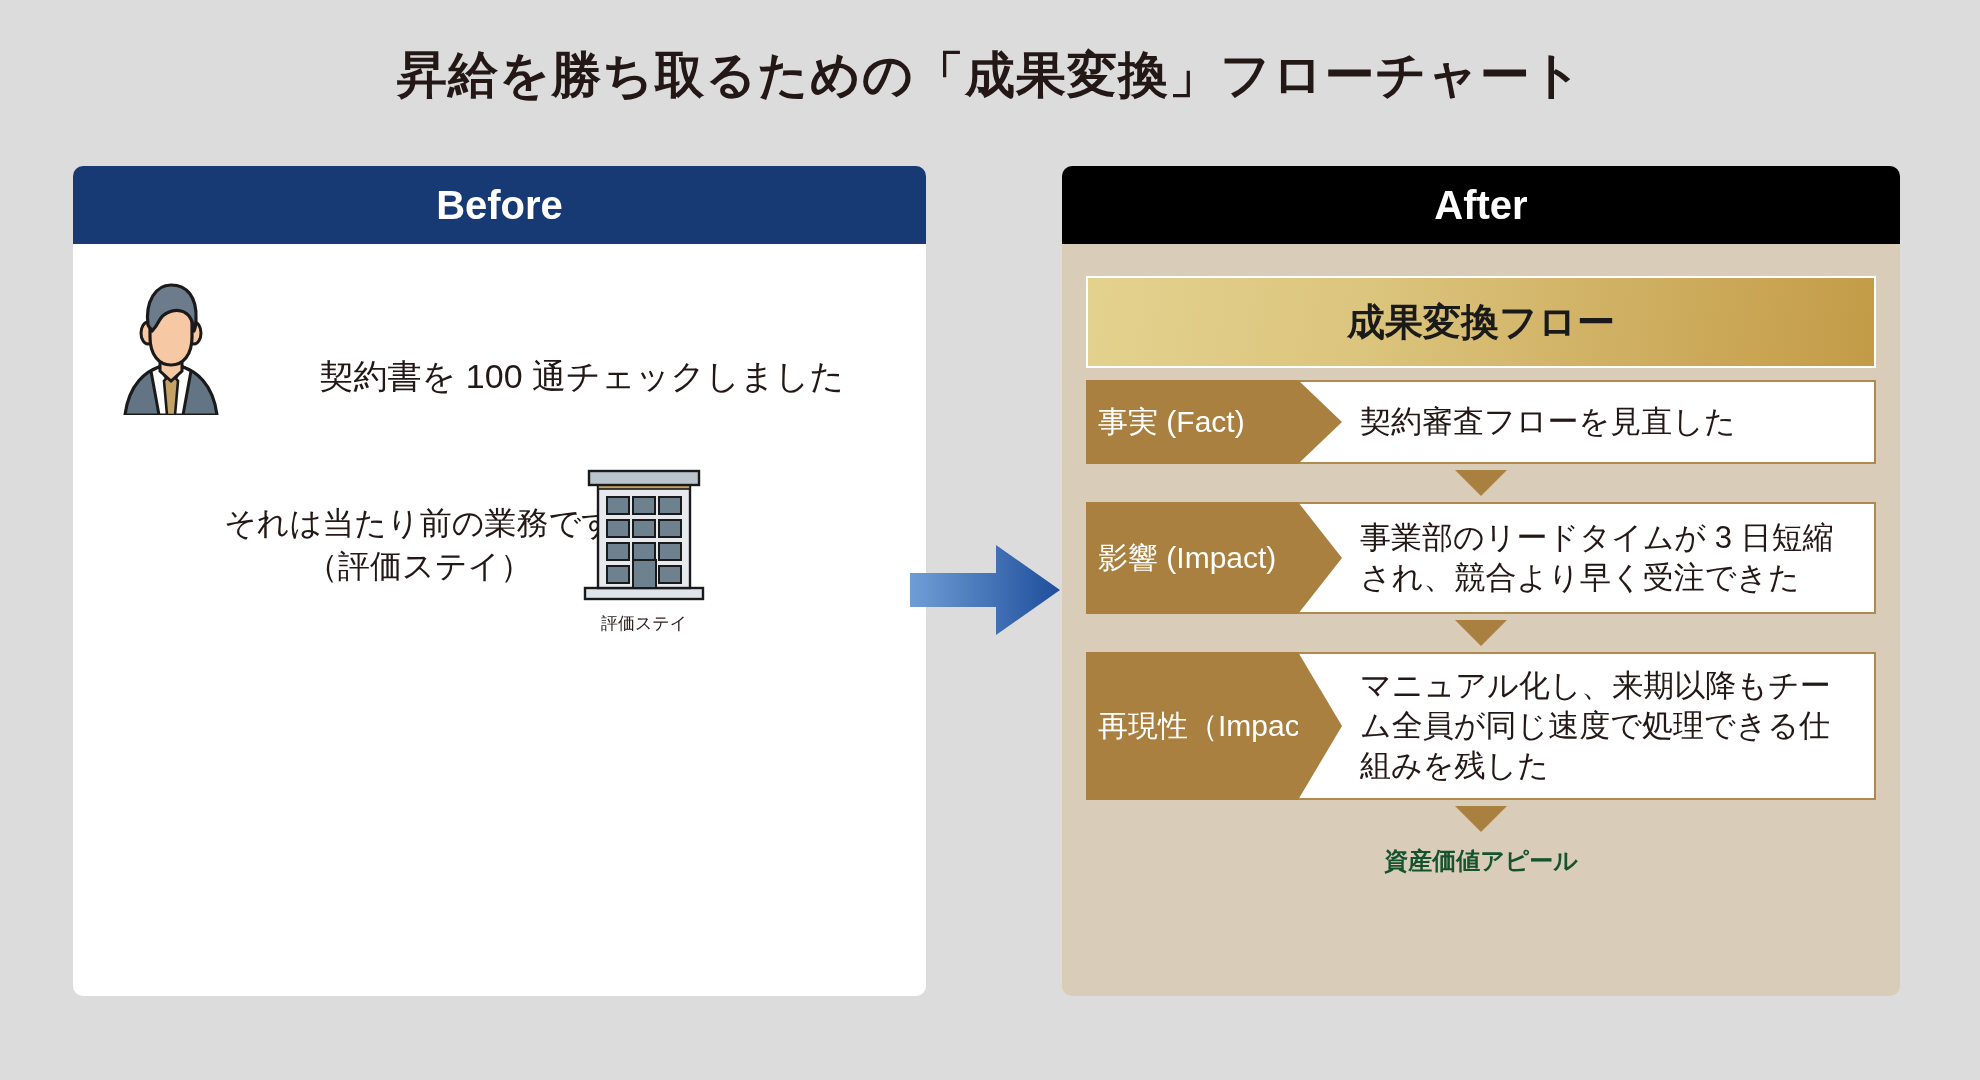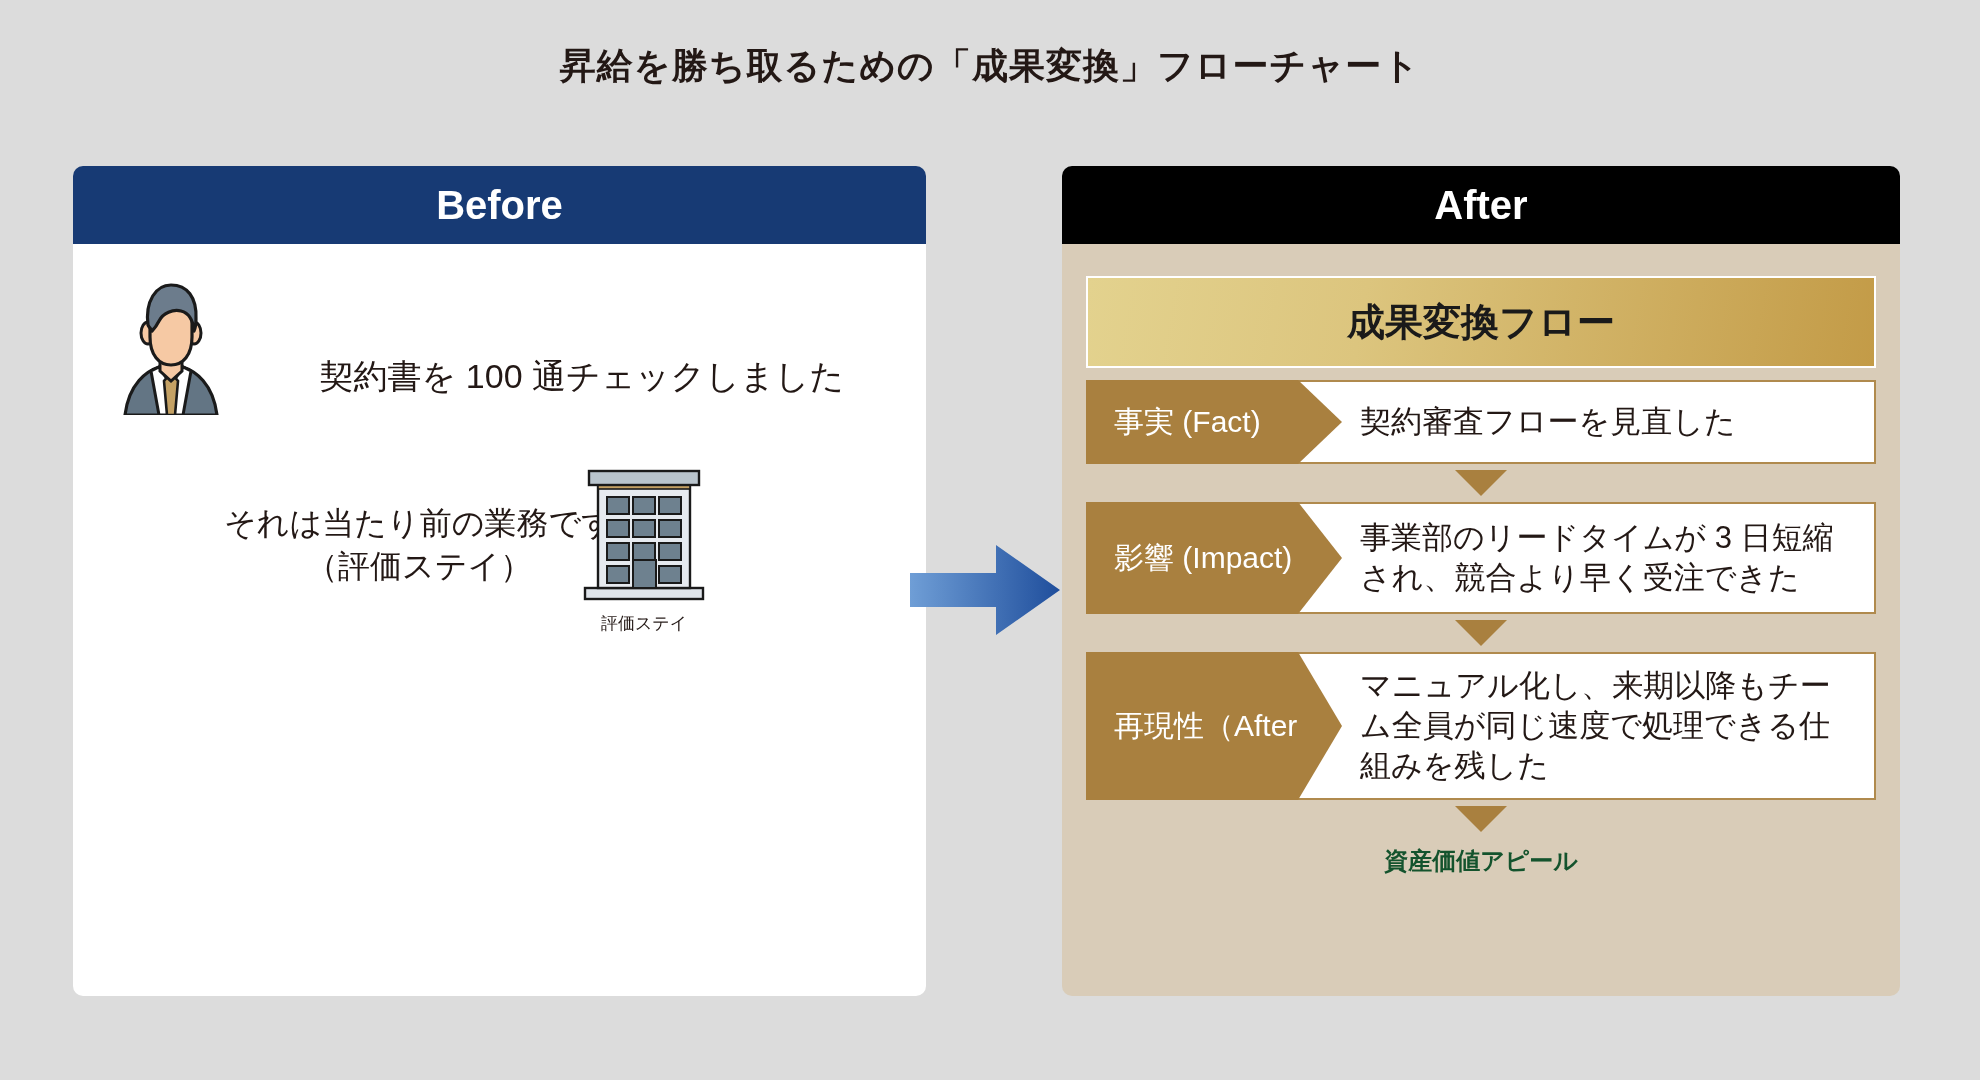--- a/index.html
+++ b/index.html
@@ -6,21 +6,21 @@
   body{
     width:1980px;height:1080px;
     background:#dcdcdc;
     font-family:"Liberation Sans","DejaVu Sans",sans-serif;
     overflow:hidden;
     position:relative;
   }
   #page-title{
     position:absolute;left:0;top:42px;width:1980px;
     text-align:center;
-    font-size:36px;font-weight:bold;color:#231815;
+    font-size:50px;font-weight:bold;color:#231815;
     letter-spacing:1px;
     white-space:nowrap;
   }
 
   
   .panel{position:absolute;border-radius:10px;overflow:hidden;}
   .panel-head{
     height:78px;line-height:78px;text-align:center;
     color:#ffffff;font-size:40px;font-weight:bold;
   }
@@ -85,21 +85,21 @@
     position:relative;display:flex;align-items:stretch;
     background:#ffffff;
     border:2px solid #b08a4d;
     box-sizing:border-box;
   }
   .flow-label{
     position:relative;
     background:#a9803f;
     color:#ffffff;
     display:flex;align-items:center;
-    padding-left:28px;
+    padding-left:12px;
     box-sizing:border-box;
     width:212px;
     flex:0 0 212px;
     font-size:30px;
     white-space:nowrap;
     margin:-2px 0 -2px -2px;
   }
   .flow-label::after{
     content:"";position:absolute;right:-44px;top:0;
     width:0;height:0;border-style:solid;
@@ -241,21 +241,21 @@
       <div class="down-arrow"></div>
 
       <div class="flow-row" id="row-impact">
         <div class="flow-label">影響 (Impact)</div>
         <div class="flow-text">事業部のリードタイムが 3 日短縮され、競合より早く受注できた</div>
       </div>
 
       <div class="down-arrow"></div>
 
       <div class="flow-row" id="row-asset">
-        <div class="flow-label">再現性（After）</div>
+        <div class="flow-label">再現性（Impact）</div>
         <div class="flow-text">マニュアル化し、来期以降もチーム全員が同じ速度で処理できる仕組みを残した</div>
       </div>
 
       <div class="down-arrow"></div>
 
       <div id="flow-footer">資産価値アピール</div>
 
     </div>
 
   </div>

